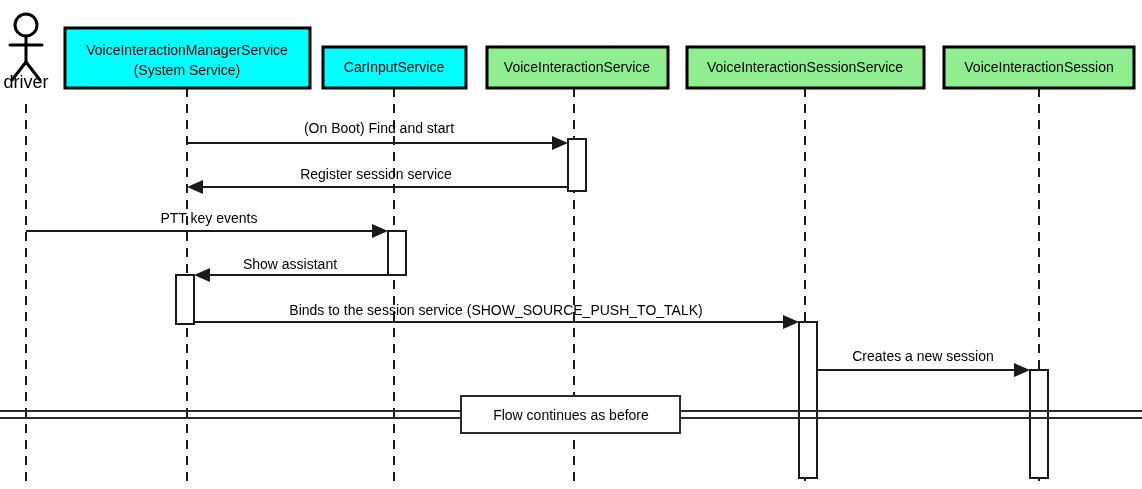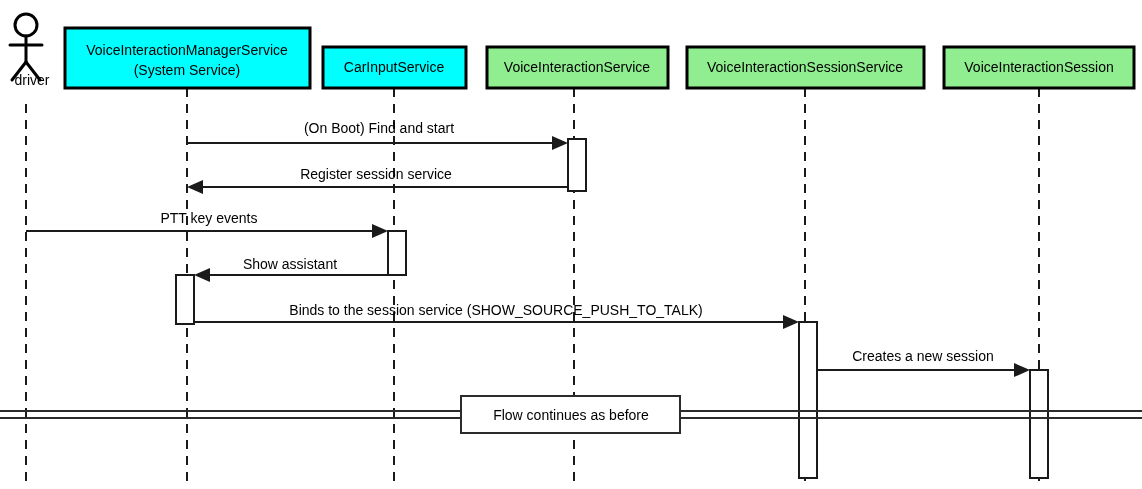--- a/index.html
+++ b/index.html
@@ -102,21 +102,21 @@
 
   <svg class="layer" viewBox="0 0 1142 489">
     <g>
       <circle class="actor-stroke" cx="26" cy="25" r="11"></circle>
       <line class="actor-stroke" x1="26" y1="36" x2="26" y2="62"></line>
       <line class="actor-stroke" x1="10" y1="45" x2="42" y2="45"></line>
       <line class="actor-stroke" x1="26" y1="62" x2="12" y2="80"></line>
       <line class="actor-stroke" x1="26" y1="62" x2="40" y2="80"></line>
     </g>
   </svg>
-  <div style="position:absolute;left:0;top:72px;width:52px;text-align:center;font-size:14px;color:#000;padding-left:6px;">driver</div>
+  <div style="position:absolute;left:0;top:72px;width:52px;text-align:center;font-size:18px;color:#000;">driver</div>
 
   <svg class="layer" viewBox="0 0 1142 489">
     <g>
       <rect class="pbox pbox-cyan" x="65" y="28" width="245" height="60"></rect>
       <text class="plabel" x="187" y="51">VoiceInteractionManagerService</text>
       <text class="plabel" x="187" y="71">(System Service)</text>
     </g>
     <g>
       <rect class="pbox pbox-cyan" x="323" y="47" width="143" height="41"></rect>
       <text class="plabel" x="394" y="68">CarInputService</text>

